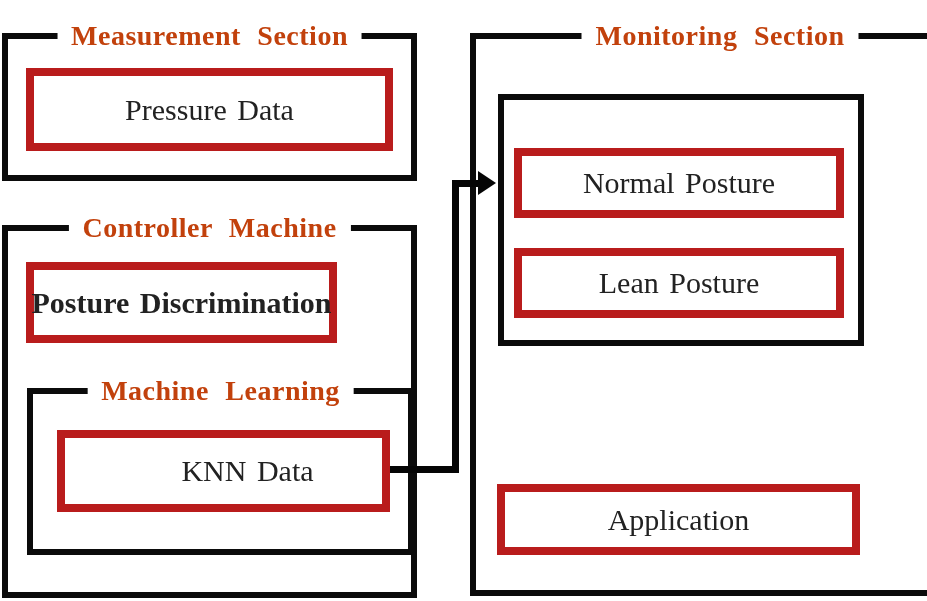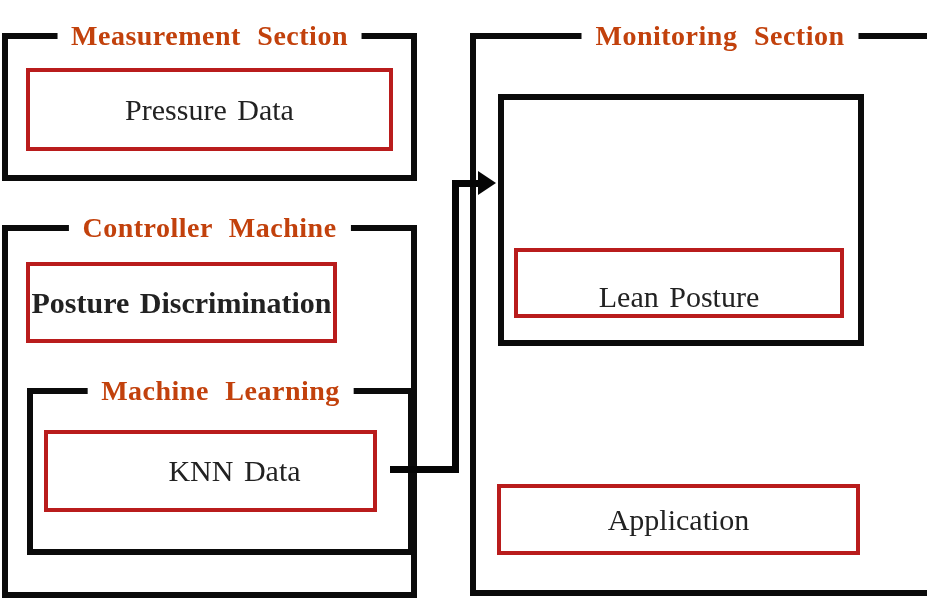--- a/index.html
+++ b/index.html
@@ -27,21 +27,21 @@
     font-weight: 700;
     font-size: 28px;
     line-height: 30px;
     color: #c2410c;
     white-space: nowrap;
     letter-spacing: 0.5px;
     word-spacing: 9px;
   }
   .box {
     position: absolute;
-    border: 4px solid #b91c1c;
+    border: 8px solid #b91c1c;
     background: #ffffff;
     display: flex;
     align-items: center;
     justify-content: center;
   }
   .box .label {
     font-size: 30px;
     color: #222222;
     white-space: nowrap;
     word-spacing: 3px;
@@ -72,31 +72,34 @@
   </div>
 
   <div class="fieldset" style="left:2px; top:225px; width:415px; height:373px;">
     <span class="legend">Controller Machine</span>
     <div class="box" style="left:18px; top:31px; width:311px; height:81px;font-weight:bold;">
       <span class="label">Posture Discrimination</span>
     </div>
 
     <div class="fieldset" style="left:19px; top:157px; width:387px; height:167px;">
       <span class="legend">Machine Learning</span>
-      <div class="box" style="left:11px; top:36px; width:333px; height:82px;padding-left:48px;">
+      <div class="box" style="left:24px; top:36px; width:333px; height:82px;padding-left:48px;">
         <span class="label">KNN Data</span>
       </div>
     </div>
   </div>
 
   <div class="fieldset" style="left:470px; top:33px; width:500px; height:563px;">
     <span class="legend">Monitoring Section</span>
 
     <div class="fieldset" style="left:22px; top:55px; width:366px; height:252px;">
-      <div class="box" style="left:10px; top:148px; width:330px; height:70px;align-items:flex-end;">
+      <div class="box" style="left:10px; top:48px; width:330px; height:70px;">
+        <span class="label">Normal Posture</span>
+      </div>
+      <div class="box" style="left:10px; top:148px; width:330px; height:70px;">
         <span class="label">Lean Posture</span>
       </div>
     </div>
 
     <div class="box" style="left:21px; top:445px; width:363px; height:71px;justify-content:center;">
       <span class="label">Application</span>
     </div>
   </div>
 
   <div class="line" style="left:390px; top:466px; width:69px; height:7px;"></div>

